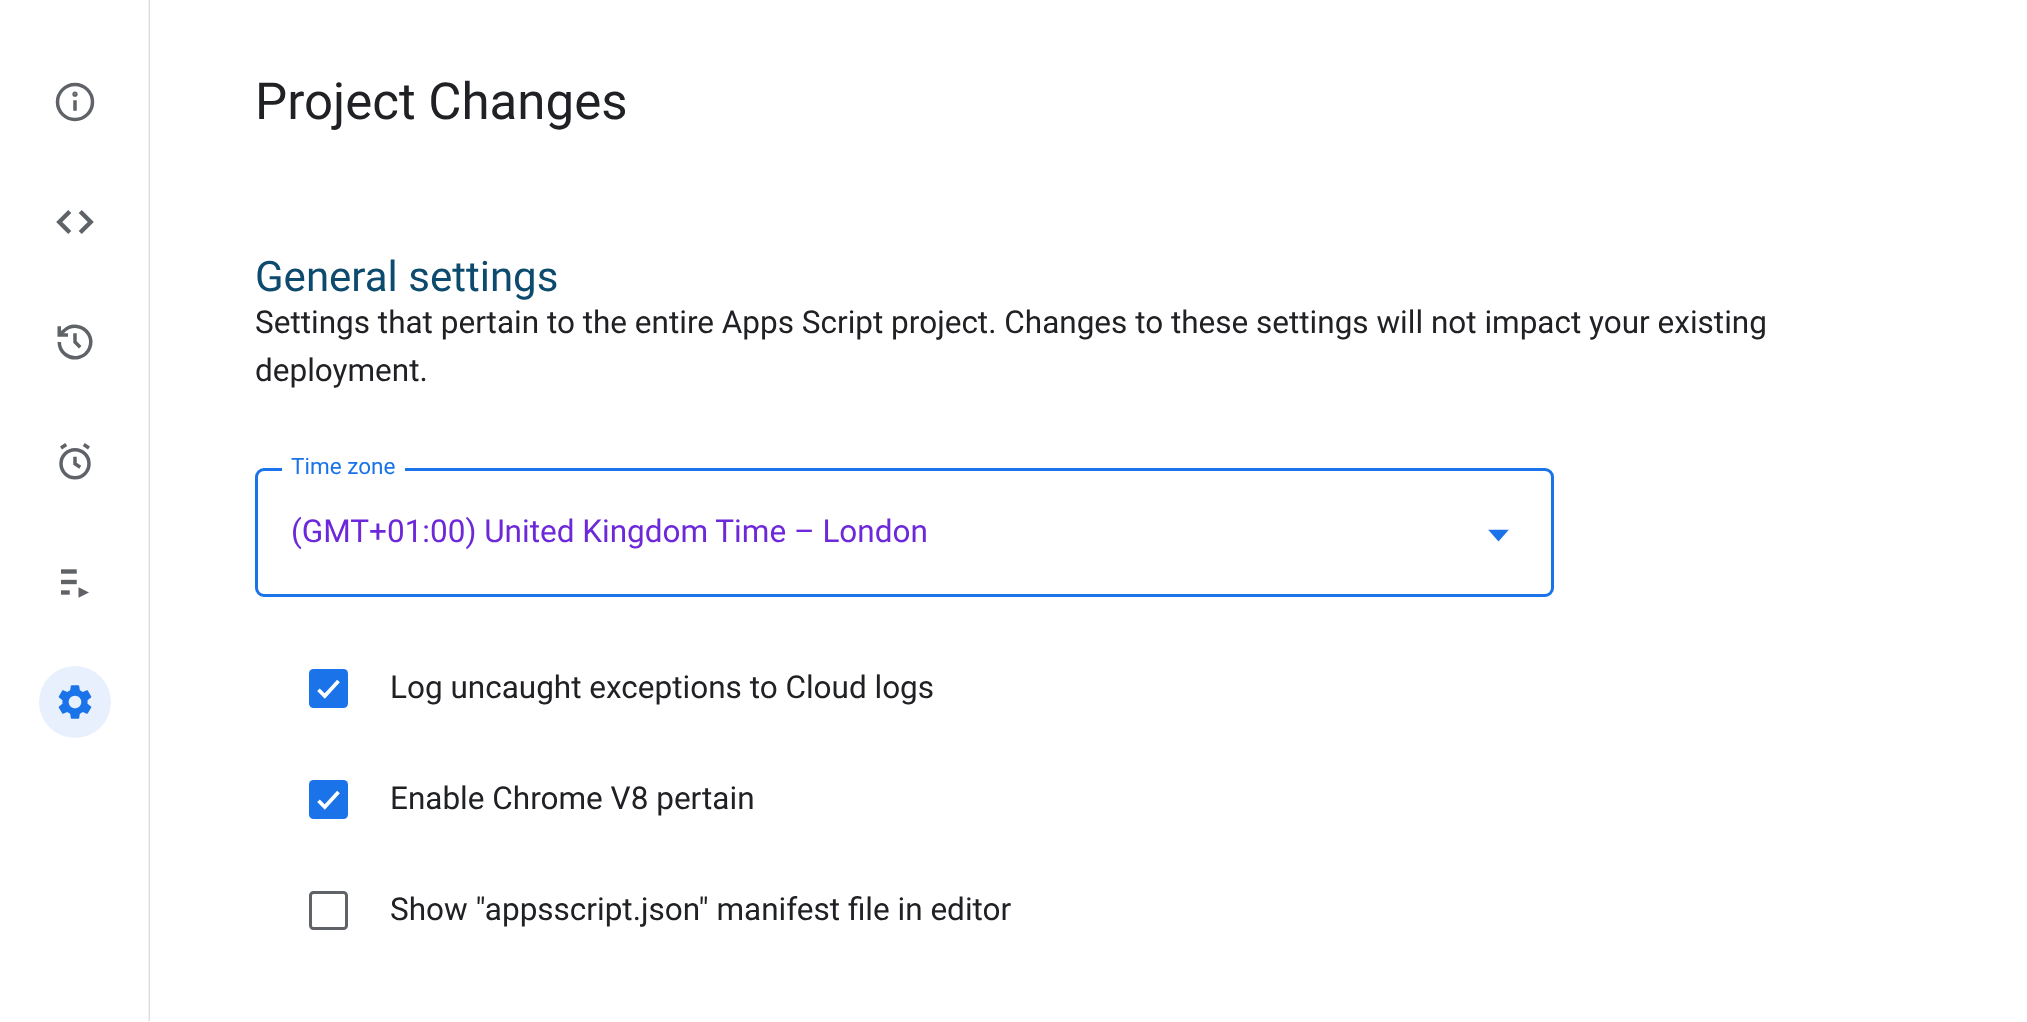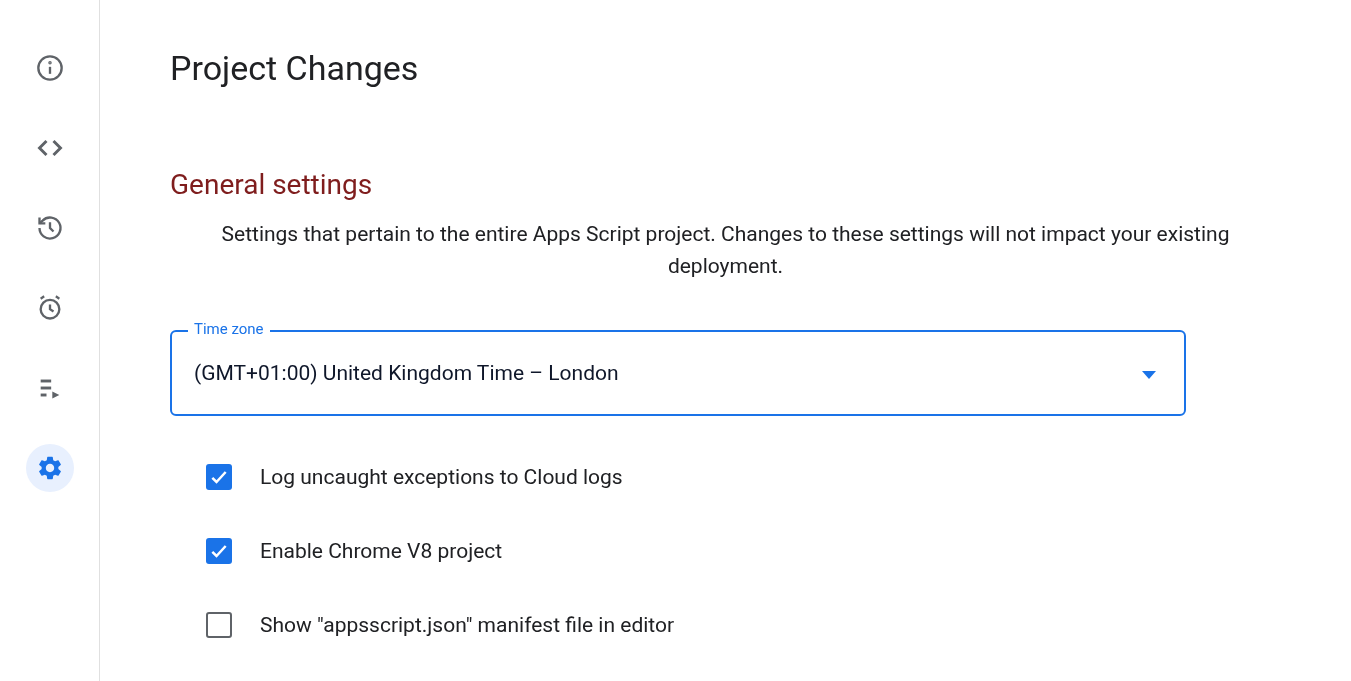--- a/index.html
+++ b/index.html
@@ -47,34 +47,32 @@
     }
     .page-title {
       font-size: 34px;
       font-weight: 400;
       color: #202124;
       margin-bottom: 80px;
     }
     .section-title {
       font-size: 28px;
       font-weight: 400;
-      color: #7f1d1d;
-      margin-bottom: 18px;
+      color: #0c4a6e;
     }
     .section-desc {
       font-size: 21px;
       color: #202124;
       line-height: 1.5;
       max-width: 1130px;
       margin-bottom: 48px;
-      text-align: center;
     }
     .select-wrapper {
       position: relative;
-      width: 1016px;
+      width: 866px;
       margin-bottom: 48px;
     }
     .select-label {
       position: absolute;
       top: -10px;
       left: 18px;
       background: #fff;
       padding: 0 6px;
       font-size: 15px;
       color: #1a73e8;
@@ -85,21 +83,21 @@
       border: 2px solid #1a73e8;
       border-radius: 6px;
       display: flex;
       align-items: center;
       justify-content: space-between;
       padding: 0 28px 0 22px;
       cursor: pointer;
     }
     .select-value {
       font-size: 21px;
-      color: #0f172a;
+      color: #6d28d9;
     }
     .select-arrow {
       color: #1a73e8;
     }
     .checkbox-row {
       display: flex;
       align-items: center;
       margin-left: 36px;
       margin-bottom: 48px;
       gap: 28px;
@@ -205,20 +203,20 @@
     </div>
     <span class="checkbox-label">Log uncaught exceptions to Cloud logs</span>
   </div>
 
   <div class="checkbox-row">
     <div class="checkbox checked">
       <svg viewBox="0 0 24 24">
           <polyline points="4 13 9 18 20 6"></polyline>
         </svg>
     </div>
-    <span class="checkbox-label">Enable Chrome V8 project</span>
+    <span class="checkbox-label">Enable Chrome V8 pertain</span>
   </div>
 
   <div class="checkbox-row">
     <div class="checkbox unchecked"></div>
     <span class="checkbox-label">Show "appsscript.json" manifest file in editor</span>
   </div>
 </main>
 
 </body></html>

